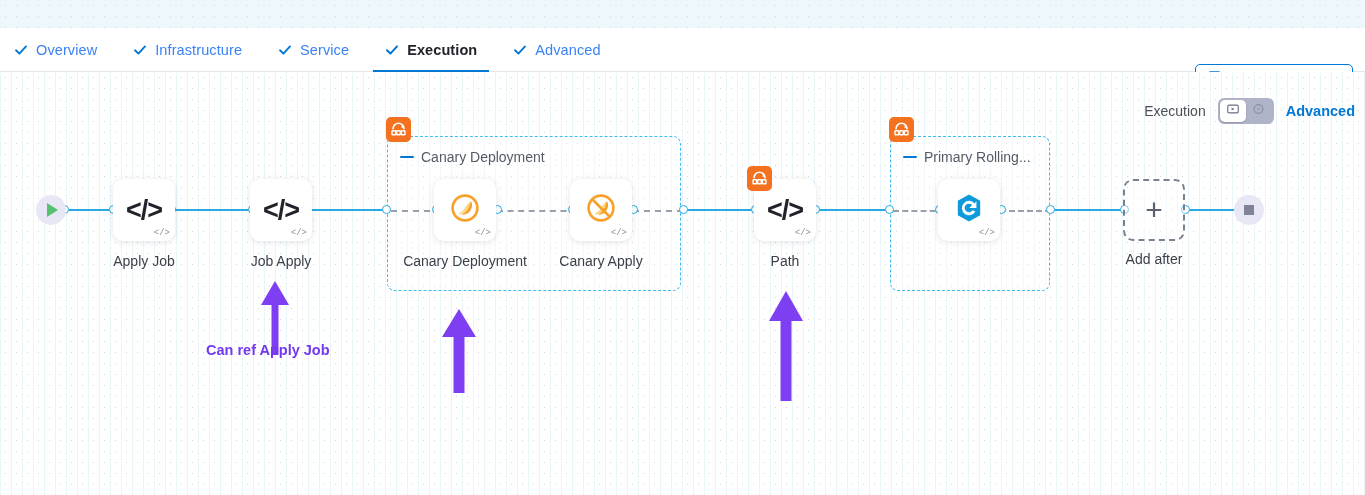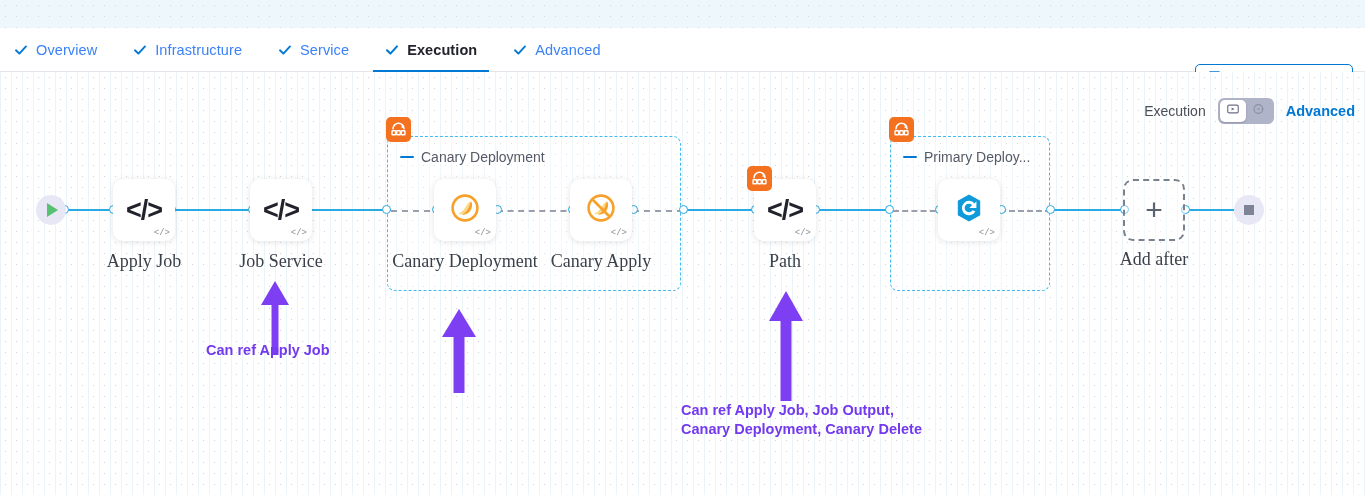--- a/index.html
+++ b/index.html
@@ -121,21 +121,21 @@
     font-size: 27px; font-weight: bold; color: #22222c;
     font-family: "Liberation Sans", sans-serif; letter-spacing: -1px;
   }
   .node-badge {
     position: absolute; left: -7px; top: -13px;
     width: 25px; height: 25px; border-radius: 5px;
     background: #f4711f; display: flex; align-items: center; justify-content: center;
   }
   .node-label {
     position: absolute; text-align: center; width: 150px;
-    font-size: 18px; color: #3a3f49; line-height: 20px; font-family: Liberation Serif, serif;
+    font-size: 14px; color: #3a3f49; line-height: 20px;
   }
 
   .add-step {
     position: absolute; width: 62px; height: 62px;
     border: 2px dashed #79808e; border-radius: 10px;
     display: flex; align-items: center; justify-content: center;
     color: #5b6270; font-size: 30px; font-weight: 300; cursor: pointer;
     background: rgba(255,255,255,.4);
   }
   .terminus {
@@ -285,21 +285,21 @@
           <svg width="19" height="19" viewBox="0 0 20 20">
             <path d="M4.2 9.2 A5.8 5.8 0 0 1 15.8 9.2" fill="none" stroke="#ffffff" stroke-width="1.7" stroke-linecap="round"></path>
             <path d="M13.4 5.2 L16.2 7.2 L13.2 8.6" fill="#ffffff"></path>
             <rect x="3.2" y="11.3" width="3.8" height="4.3" rx="0.7" fill="none" stroke="#ffffff" stroke-width="1.5"></rect>
             <rect x="8.1" y="11.3" width="3.8" height="4.3" rx="0.7" fill="none" stroke="#ffffff" stroke-width="1.5"></rect>
             <rect x="13" y="11.3" width="3.8" height="4.3" rx="0.7" fill="none" stroke="#ffffff" stroke-width="1.5"></rect>
           </svg>
         </div>
         <div class="group-title">
           <span class="collapse-dash"></span>
-          <span>Primary Deploy...</span>
+          <span>Primary Rolling...</span>
         </div>
       </div>
 
       <div class="link" style="left:64px;  top:126px; width:54px;"></div>
       <div class="link" style="left:171px; top:126px; width:82px;"></div>
       <div class="link" style="left:307px; top:126px; width:84px;"></div>
       <div class="link dashed" style="left:391px; top:127px; width:50px;"></div>
       <div class="link dashed" style="left:497px; top:127px; width:80px;"></div>
       <div class="link dashed" style="left:633px; top:127px; width:50px;"></div>
       <div class="link" style="left:681px; top:126px; width:75px;"></div>
@@ -337,21 +337,21 @@
       <div class="node" style="left:113px; top:96px;">
         <span class="code-glyph">&lt;/&gt;</span>
         <span class="corner">&lt;/&gt;</span>
       </div>
       <div class="node-label" style="left:69px; top:168px;">Apply Job</div>
 
       <div class="node" style="left:250px; top:96px;">
         <span class="code-glyph">&lt;/&gt;</span>
         <span class="corner">&lt;/&gt;</span>
       </div>
-      <div class="node-label" style="left:206px; top:168px;">Job Service</div>
+      <div class="node-label" style="left:206px; top:168px;">Job Apply</div>
 
       <div class="node" style="left:434px; top:96px;">
         <span>
           <svg width="34" height="34" viewBox="0 0 34 34">
             <circle cx="17" cy="17" r="12.4" fill="none" stroke="#f7a12b" stroke-width="2.6"></circle>
             <path d="M22.5 10.5 C24.5 14.5 23 19.8 19 22.3 C16.2 24 12.6 23.9 10.4 22.6 C13.2 21.6 15.6 19.4 17.2 16.6 C18.6 14.1 20.4 11.7 22.5 10.5 Z" fill="#fcd98a"></path>
             <path d="M23.2 10.2 C25.2 14.4 23.6 20 19.3 22.6 C17.6 23.6 15.8 23.9 14.2 23.6 C18.1 21.4 20.8 17.6 21.8 13.2 C22 12.1 22.4 11 23.2 10.2 Z" fill="#f7a12b"></path>
           </svg>
         </span>
         <span class="corner">&lt;/&gt;</span>
@@ -414,18 +414,16 @@
 
       <svg class="arrow" style="left:441px; top:224px;" width="38" height="86">
         <path d="M18 86 L18 26" stroke="#7e3ff2" stroke-width="11"></path>
         <path d="M18 2 L35 30 L1 30 Z" fill="#7e3ff2"></path>
       </svg>
 
       <svg class="arrow" style="left:768px; top:206px;" width="38" height="112">
         <path d="M18 112 L18 28" stroke="#7e3ff2" stroke-width="11"></path>
         <path d="M18 2 L35 32 L1 32 Z" fill="#7e3ff2"></path>
       </svg>
-      <div class="anno-text" style="left:681px; top:318px;">Can ref Apply Job, Job Output,
-Canary Deployment, Canary Delete</div>
 
     </div>
   </div>
 </div>
 
 </body></html>

